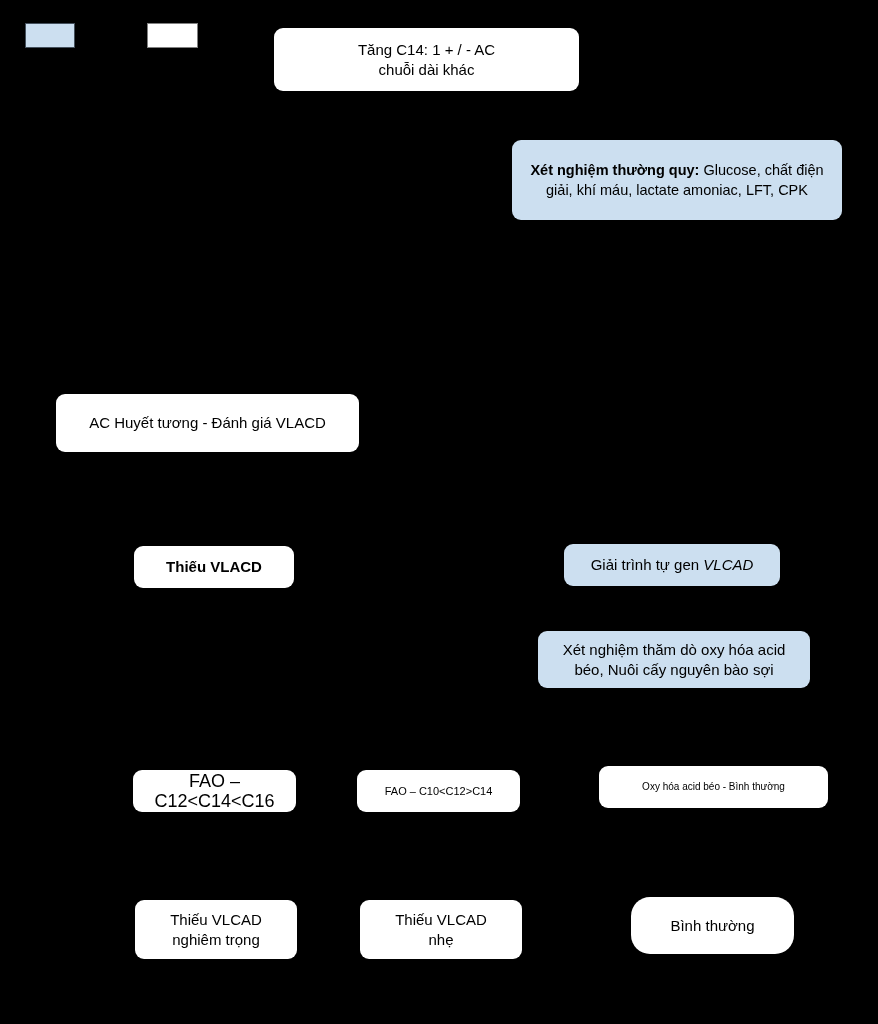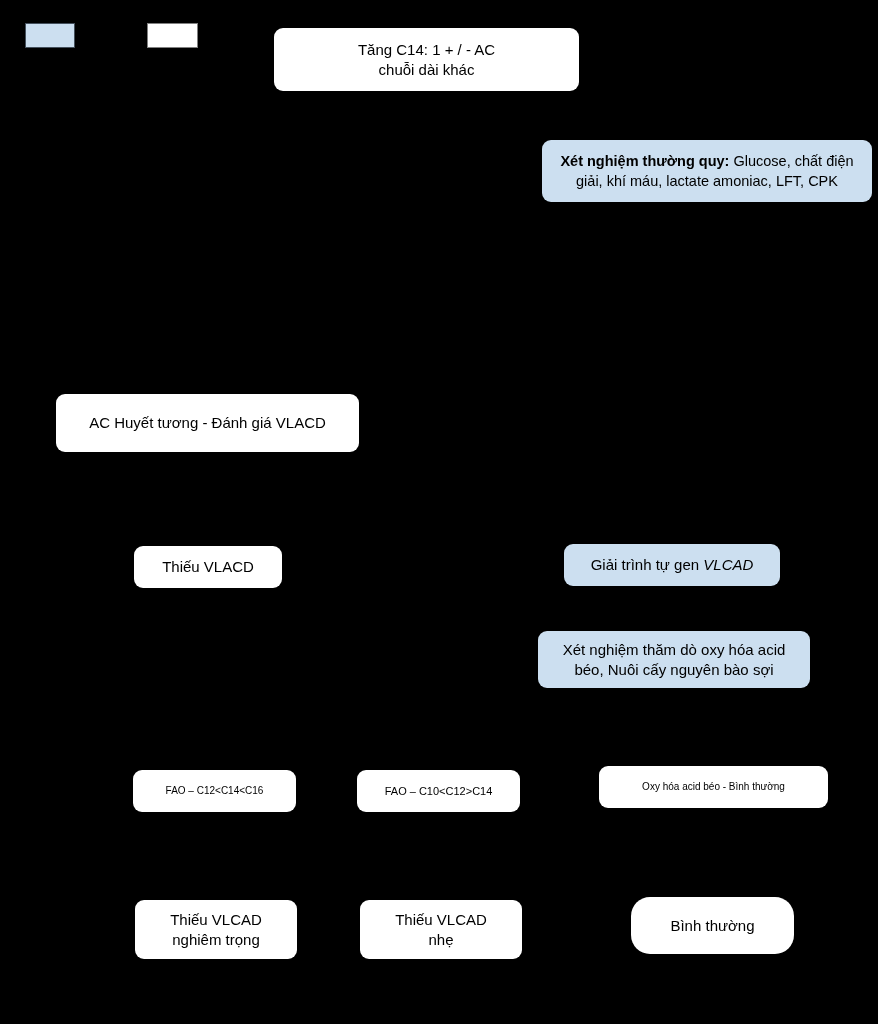--- a/index.html
+++ b/index.html
@@ -90,49 +90,49 @@
   <div class="conn" style="left:712px; top:803px; width:2px; height:97px;"></div>
   <div class="conn" style="left:207px; top:581px; width:2px; height:147px;"></div>
 
   <div class="node white" style="left:274px; top:28px; width:305px; height:63px;">
     <span>
       <span class="txt">Tăng C14: 1 + / - AC</span>
       <span class="txt">chuỗi dài khác</span>
     </span>
   </div>
 
-  <div class="node blue" style="left:542px; top:140px; width:330px; height:62px; font-size:14.5px;justify-content:center;">
+  <div class="node blue" style="left:512px; top:140px; width:330px; height:80px; font-size:14.5px;justify-content:center;">
     <span>
       <span class="txt"><b>Xét nghiệm thường quy:</b> Glucose, chất điện</span>
       <span class="txt">giải, khí máu, lactate amoniac, LFT, CPK</span>
     </span>
   </div>
 
 
   <div class="node white" style="left:56px; top:394px; width:303px; height:58px;">
     <span class="txt">AC Huyết tương - Đánh giá VLACD</span>
   </div>
 
 
-  <div class="node white" style="left:134px; top:546px; width:148px; height:35px;">
+  <div class="node white" style="left:134px; top:546px; width:160px; height:35px;font-weight:bold;">
     <span class="txt">Thiếu VLACD</span>
   </div>
 
   <div class="node blue" style="left:564px; top:544px; width:216px; height:37px;">
     <span class="txt">Giải trình tự gen <i>VLCAD</i></span>
   </div>
 
   <div class="node blue" style="left:538px; top:631px; width:272px; height:57px;">
     <span>
       <span class="txt">Xét nghiệm thăm dò oxy hóa acid</span>
       <span class="txt">béo, Nuôi cấy nguyên bào sợi</span>
     </span>
   </div>
 
-  <div class="node white" style="left:133px; top:770px; width:163px; height:33px; font-size:10px;">
+  <div class="node white" style="left:133px; top:770px; width:163px; height:33px; font-size:18px;">
     <span class="txt">FAO – C12&lt;C14&lt;C16</span>
   </div>
 
   <div class="node white" style="left:357px; top:770px; width:163px; height:27px; font-size:11px;">
     <span class="txt">FAO – C10&lt;C12&gt;C14</span>
   </div>
 
   <div class="node white" style="left:599px; top:766px; width:229px; height:33px; font-size:10px;">
     <span class="txt">Oxy hóa acid béo - Bình thường</span>
   </div>

